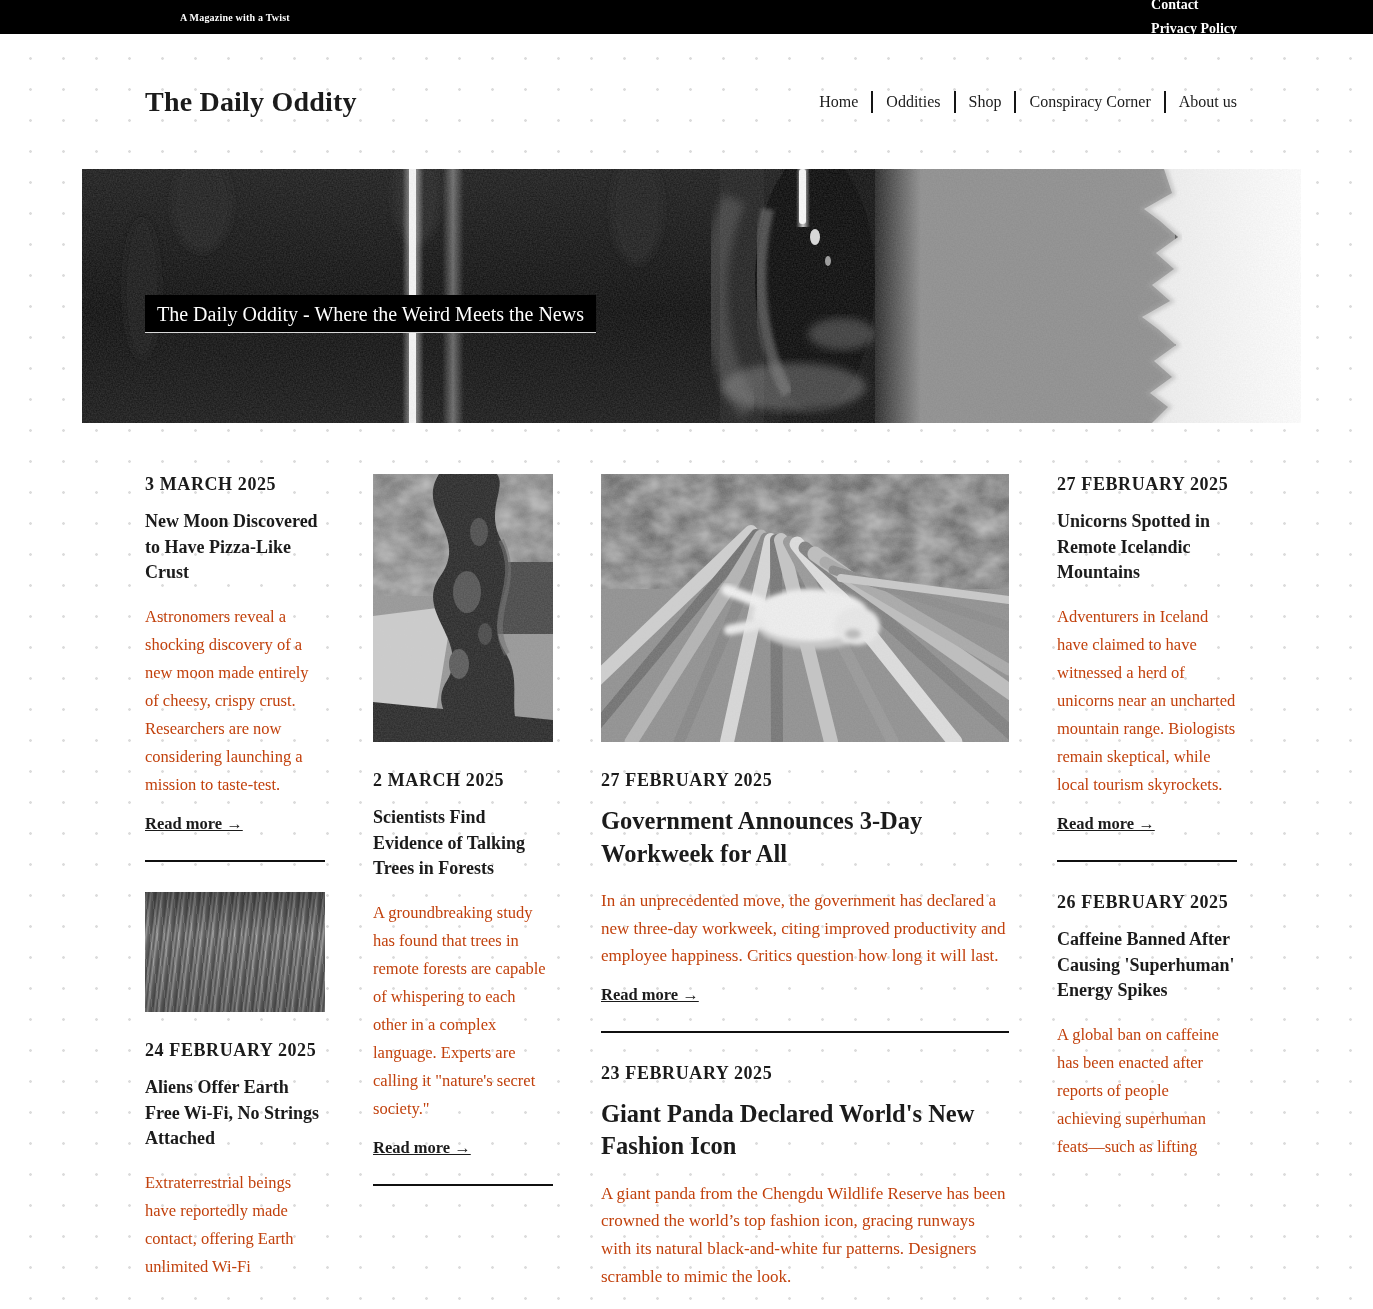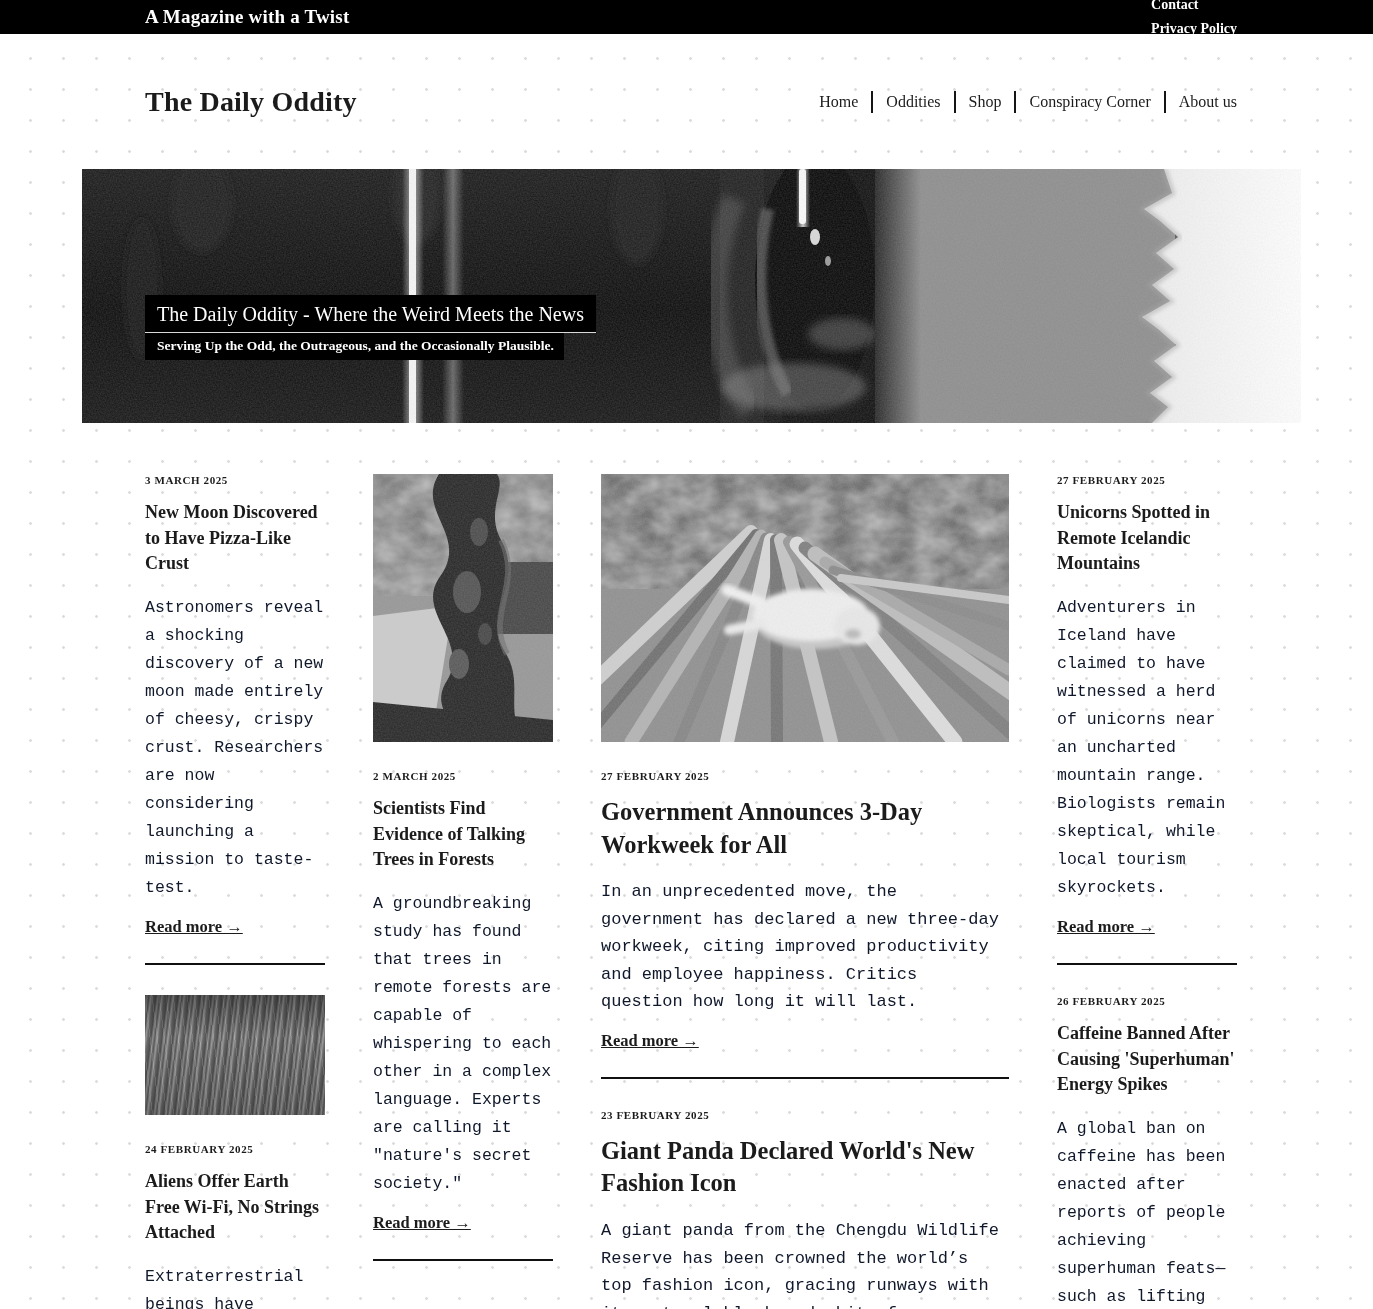--- a/index.html
+++ b/index.html
@@ -9,21 +9,21 @@
     font-family:"Liberation Serif","DejaVu Serif",serif;
     color:#1b1b1b; background-color:#ffffff;
     background-image: radial-gradient(circle, #dcdcdc 1.1px, rgba(0,0,0,0) 1.6px);
     background-size: 33px 31px; background-position: 14px 12px;
   }
   a { color:inherit; text-decoration:none; cursor:pointer; }
 
   
   .topbar { height:34px; background:#000; display:flex; align-items:center;
     justify-content:space-between; padding:0 136px 0 145px; color:#fff; }
-  .topbar .tagline { font-size:19px; font-weight:bold; letter-spacing:.2px; }
+  .topbar .tagline { font-size:10px; font-weight:bold; letter-spacing:.2px;margin-left:35px; }
   .topbar .links { display:flex; gap:8px; font-size:14px; font-weight:bold;flex-direction:column; }
 
   
   .header { width:1092px; margin:0 0 0 145px; height:135px;
     display:flex; align-items:center; justify-content:space-between; }
   .brand { font-size:28px; font-weight:bold; letter-spacing:.2px; }
   .nav { list-style:none; display:flex; align-items:center; font-size:16px; }
   .nav li { padding:2px 13px; }
   .nav li + li { border-left:2px solid #151515; }
   .nav li:first-child { padding-left:0; }
@@ -36,24 +36,24 @@
   .hero-title { display:inline-block; background:#000; color:#fff; font-size:20px;
     line-height:1.2; padding:7px 12px 6px 12px; border-bottom:1px solid rgba(255,255,255,.85); }
   .hero-subtitle { display:table; background:#000; color:#fff; font-size:13.5px;
     font-weight:bold; padding:5px 10px 6px 12px; margin-top:0; }
 
   
   .main { width:1092px; margin:51px 0 0 145px; display:grid;
     grid-template-columns:180px 180px 408px 180px; column-gap:48px; align-items:start; }
   .card-img { width:100%; display:block; margin-bottom:28px; }
   .card-img svg { display:block; }
-  .date { font-size:11px; font-weight:bold; letter-spacing:.6px; margin-bottom:14px; }
+  .date { font-size:18px; font-weight:bold; letter-spacing:.6px; margin-bottom:14px; }
   .title { font-size:18px; font-weight:bold; line-height:1.42; margin-bottom:17px; }
   .col-wide .title { font-size:24.5px; line-height:1.33; }
-  .excerpt { font-size:16.5px; line-height:1.7; margin-bottom:15px; color:#0f172a;font-family:Liberation Mono, monospace; }
+  .excerpt { font-size:16.5px; line-height:1.7; margin-bottom:15px; color:#c2410c; }
   .col-wide .excerpt { font-size:17px; line-height:1.62; }
   .readmore { display:inline-block; font-size:16.5px; font-weight:bold;
     text-decoration:underline; margin-bottom:14px; }
   .divider { border:none; border-top:2px solid #101010; margin:12px 0 30px 0; }
 
   
   .img-fur { height:120px;
     background:
       linear-gradient(180deg, rgba(10,10,10,.38), rgba(10,10,10,0) 35%, rgba(0,0,0,.18) 100%),
       repeating-linear-gradient(83deg, rgba(255,255,255,.16) 0 1px, rgba(0,0,0,0) 1px 7px),
@@ -151,21 +151,20 @@
     <rect x="793" y="0" width="300" height="254" fill="#8d8d8d"></rect>
     <rect x="793" y="0" width="46" height="254" fill="url(#edgeShade)" opacity=".8"></rect>
 
     <path d="M1082,0 L1219,0 L1219,254 L1070,254 L1086,238 L1068,224 L1090,208 L1072,192 L1094,176 L1076,160 L1060,148 L1088,132 L1070,116 L1092,100 L1074,84 L1096,68 L1078,52 L1062,40 L1090,24 Z" fill="url(#whiteG)"></path>
     <path d="M1070,254 L1086,238 L1068,224 L1090,208 L1072,192 L1094,176 L1076,160 L1060,148 L1088,132 L1070,116 L1092,100 L1074,84 L1096,68 L1078,52 L1062,40 L1090,24 L1082,0" fill="none" stroke="#a6a6a6" stroke-width="6" opacity=".55" filter="url(#soft2)"></path>
     <rect width="1219" height="254" filter="url(#grain)"></rect>
   </svg>
   </span>
   <div class="hero-text">
     <span class="hero-title">The Daily Oddity - Where the Weird Meets the News</span>
-    <span class="hero-subtitle">Serving Up the Odd, the Outrageous, and the Occasionally Plausible.</span>
   </div>
 </div>
 
 <div class="main">
 
   <div class="col">
     <article>
       <div class="date">3 MARCH 2025</div>
       <h2 class="title"><a>New Moon Discovered to Have Pizza-Like Crust</a></h2>
       <p class="excerpt">Astronomers reveal a shocking discovery of a new moon made entirely of cheesy, crispy crust. Researchers are now considering launching a mission to taste-test.</p>

